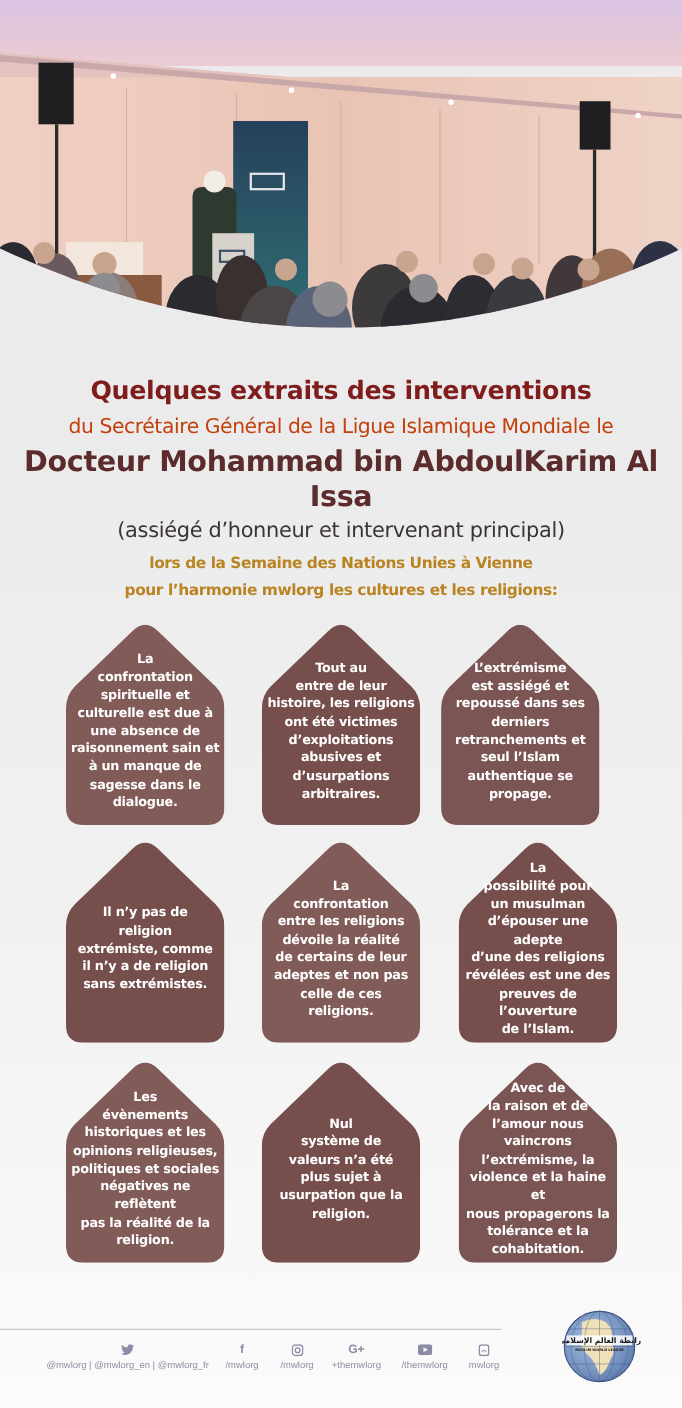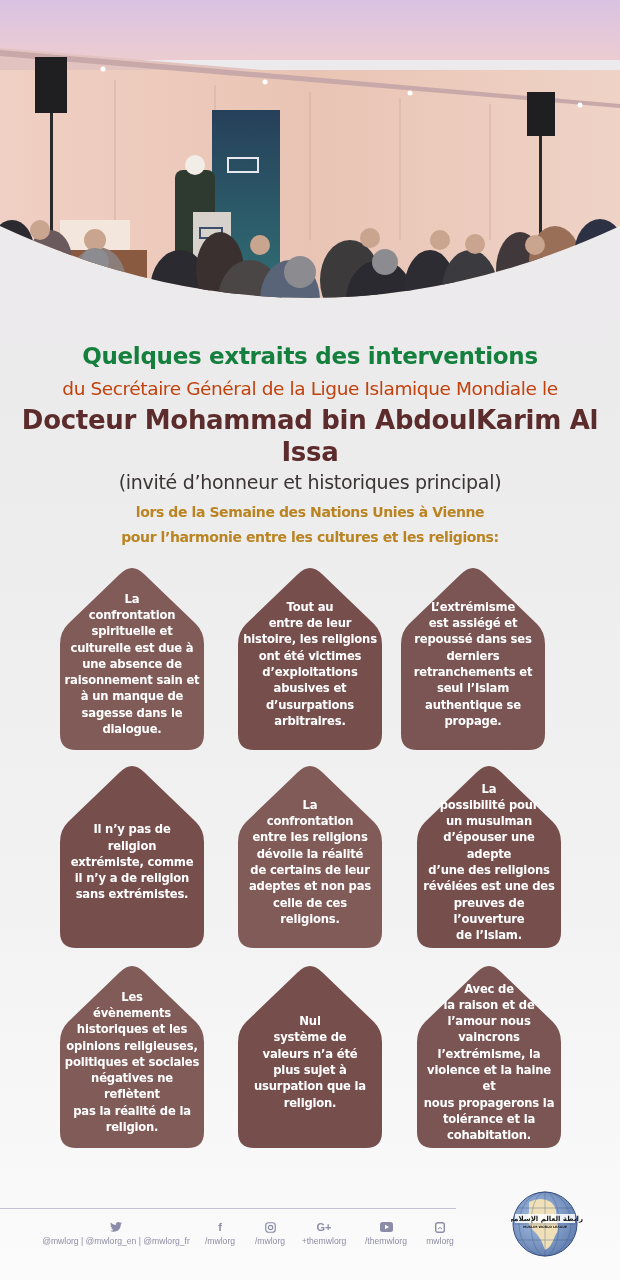--- a/index.html
+++ b/index.html
@@ -7,21 +7,21 @@
   body {
     position:relative;
     background: linear-gradient(#eceaec 0px, #ecebec 400px, #f2f2f3 900px, #fbfbfb 1280px);
     font-family: "DejaVu Sans", sans-serif;
   }
   .hero {
     position:absolute; left:0; top:0; width:620px; height:310px; overflow:hidden;
   }
   .hero svg { display:block; }
   .heading { position:absolute; left:0; top:338px; width:620px; text-align:center; }
-  .h-title { color:#15803d; font-weight:bold; font-size:23px; line-height:36px; letter-spacing:-0.3px; }
+  .h-title { color:#7f1d1d; font-weight:bold; font-size:23px; line-height:36px; letter-spacing:-0.3px; }
   .h-sub { color:#c2410c; font-size:18.5px; line-height:30px; letter-spacing:-0.4px; }
   .h-name { color:#5c2b2c; font-weight:bold; font-size:26px; line-height:32px; letter-spacing:-0.3px; }
   .h-role { color:#3a3434; font-size:19px; line-height:28px; letter-spacing:-0.3px; }
   .h-event { color:#b98421; font-weight:bold; font-size:14px; line-height:25px; letter-spacing:-0.4px; margin-top:4px; }
 
   .card {
     position:absolute; width:144px; height:182px;
   }
   .card svg { position:absolute; left:0; top:0; }
   .card-text {
@@ -127,23 +127,23 @@
         <circle cx="95" cy="262" r="14"></circle>
       </g>
     </g>
   </svg>
 </div>
 
 <div class="heading">
   <div class="h-title">Quelques extraits des interventions</div>
   <div class="h-sub">du Secrétaire Général de la Ligue Islamique Mondiale le</div>
   <div class="h-name">Docteur Mohammad bin AbdoulKarim Al Issa</div>
-  <div class="h-role">(invité d’honneur et historiques principal)</div>
+  <div class="h-role">(assiégé d’honneur et intervenant principal)</div>
   <div class="h-event">lors de la Semaine des Nations Unies à Vienne</div>
-  <div class="h-event" style="margin-top:0">pour l’harmonie entre les cultures et les religions:</div>
+  <div class="h-event" style="margin-top:0">pour l’harmonie mwlorg les cultures et les religions:</div>
 </div>
 
 <div class="card" style="left:60px; top:568px;">
   <svg width="144" height="182" viewBox="0 0 144 182">
       <path d="M72,0 Q78,0 84,6 L136,56 Q144,64 144,76 L144,166 Q144,182 128,182 L16,182 Q0,182 0,166 L0,76 Q0,64 8,56 L60,6 Q66,0 72,0 Z" fill="#815b58"></path>
     </svg>
   <div class="card-text">La
 confrontation
 spirituelle et
 culturelle est due à

